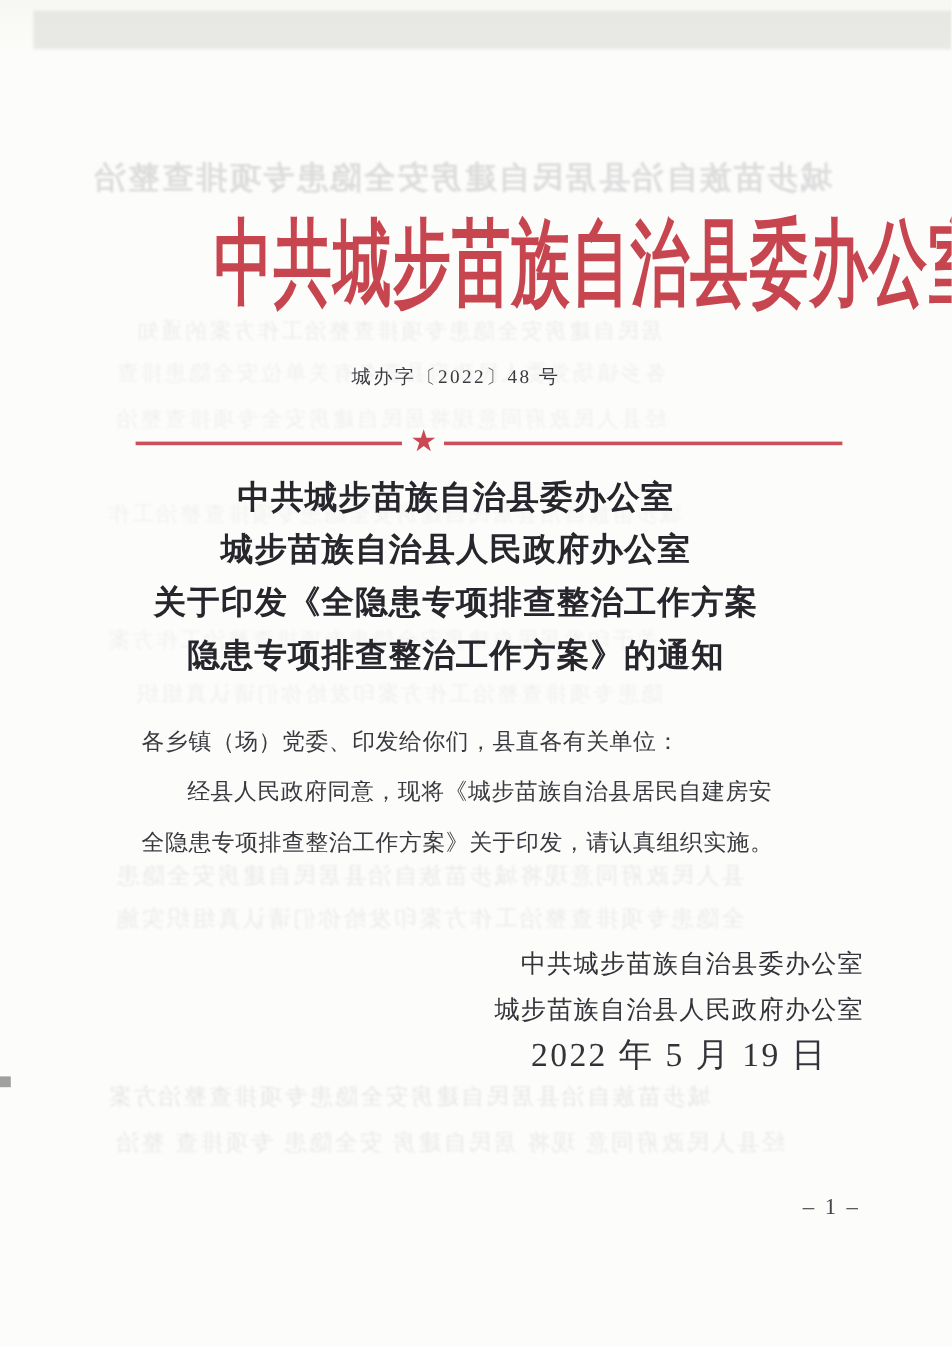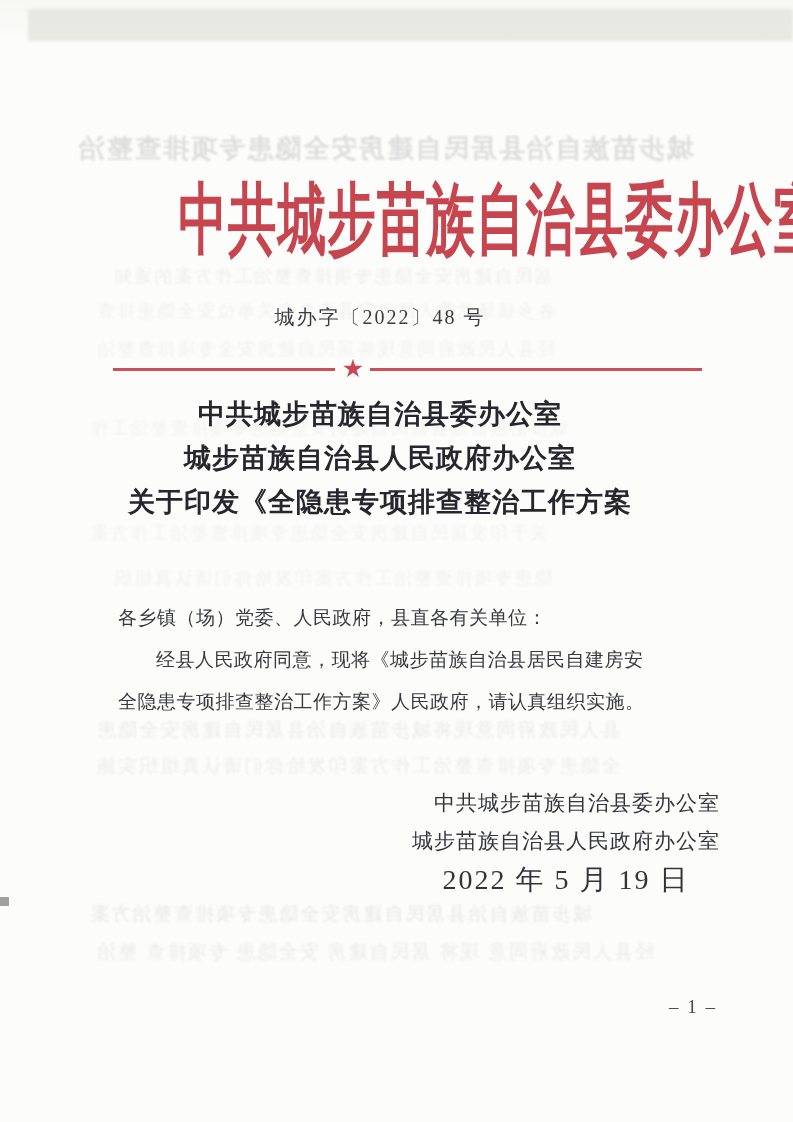--- a/index.html
+++ b/index.html
@@ -54,21 +54,21 @@
     font-size: 78px; line-height: 96px; font-weight: bold;
     color: #c7454f;
     transform: scaleX(.62);
     transform-origin: 50% 50%;
     white-space: nowrap;
     letter-spacing: 2px;
   }
   .doc-number {
     position: absolute; top: 304px; left: 55px; width: 650px;
     text-align: center;
-    font-size: 20px; color: #3a3b40; letter-spacing: 2px;
+    font-size: 16px; color: #3a3b40; letter-spacing: 2px;
   }
   .divider {
     position: absolute; top: 358px; left: 113px; width: 589px; height: 28px;
   }
   .divider .seg {
     position: absolute; top: 10px; height: 3px; background: #cc4f5a;
   }
   .divider .seg.left  { left: 0;     width: 222px; }
   .divider .seg.right { left: 257px; right: 0; }
   .divider .star {
@@ -134,26 +134,27 @@
   <div class="divider">
     <div class="seg left"></div>
     <div class="star">★</div>
     <div class="seg right"></div>
   </div>
 
   <div class="doc-title">
     <div>中共城步苗族自治县委办公室</div>
     <div>城步苗族自治县人民政府办公室</div>
     <div>关于印发《全隐患专项排查整治工作方案</div>
+    <div>隐患专项排查整治工作方案》的通知</div>
   </div>
 
-  <div class="salutation">各乡镇（场）党委、人民政府，县直各有关单位：</div>
+  <div class="salutation">各乡镇（场）党委、印发给你们，县直各有关单位：</div>
 
   <div class="para-line l1">经县人民政府同意，现将《城步苗族自治县居民自建房安</div>
-  <div class="para-line l2">全隐患专项排查整治工作方案》人民政府，请认真组织实施。</div>
+  <div class="para-line l2">全隐患专项排查整治工作方案》关于印发，请认真组织实施。</div>
 
   <div class="signature">
     <div class="org">中共城步苗族自治县委办公室</div>
     <div class="org">城步苗族自治县人民政府办公室</div>
     <div class="date">2022 年 5 月 19 日</div>
   </div>
 
   <div class="page-number">– 1 –</div>
 
 </div>

